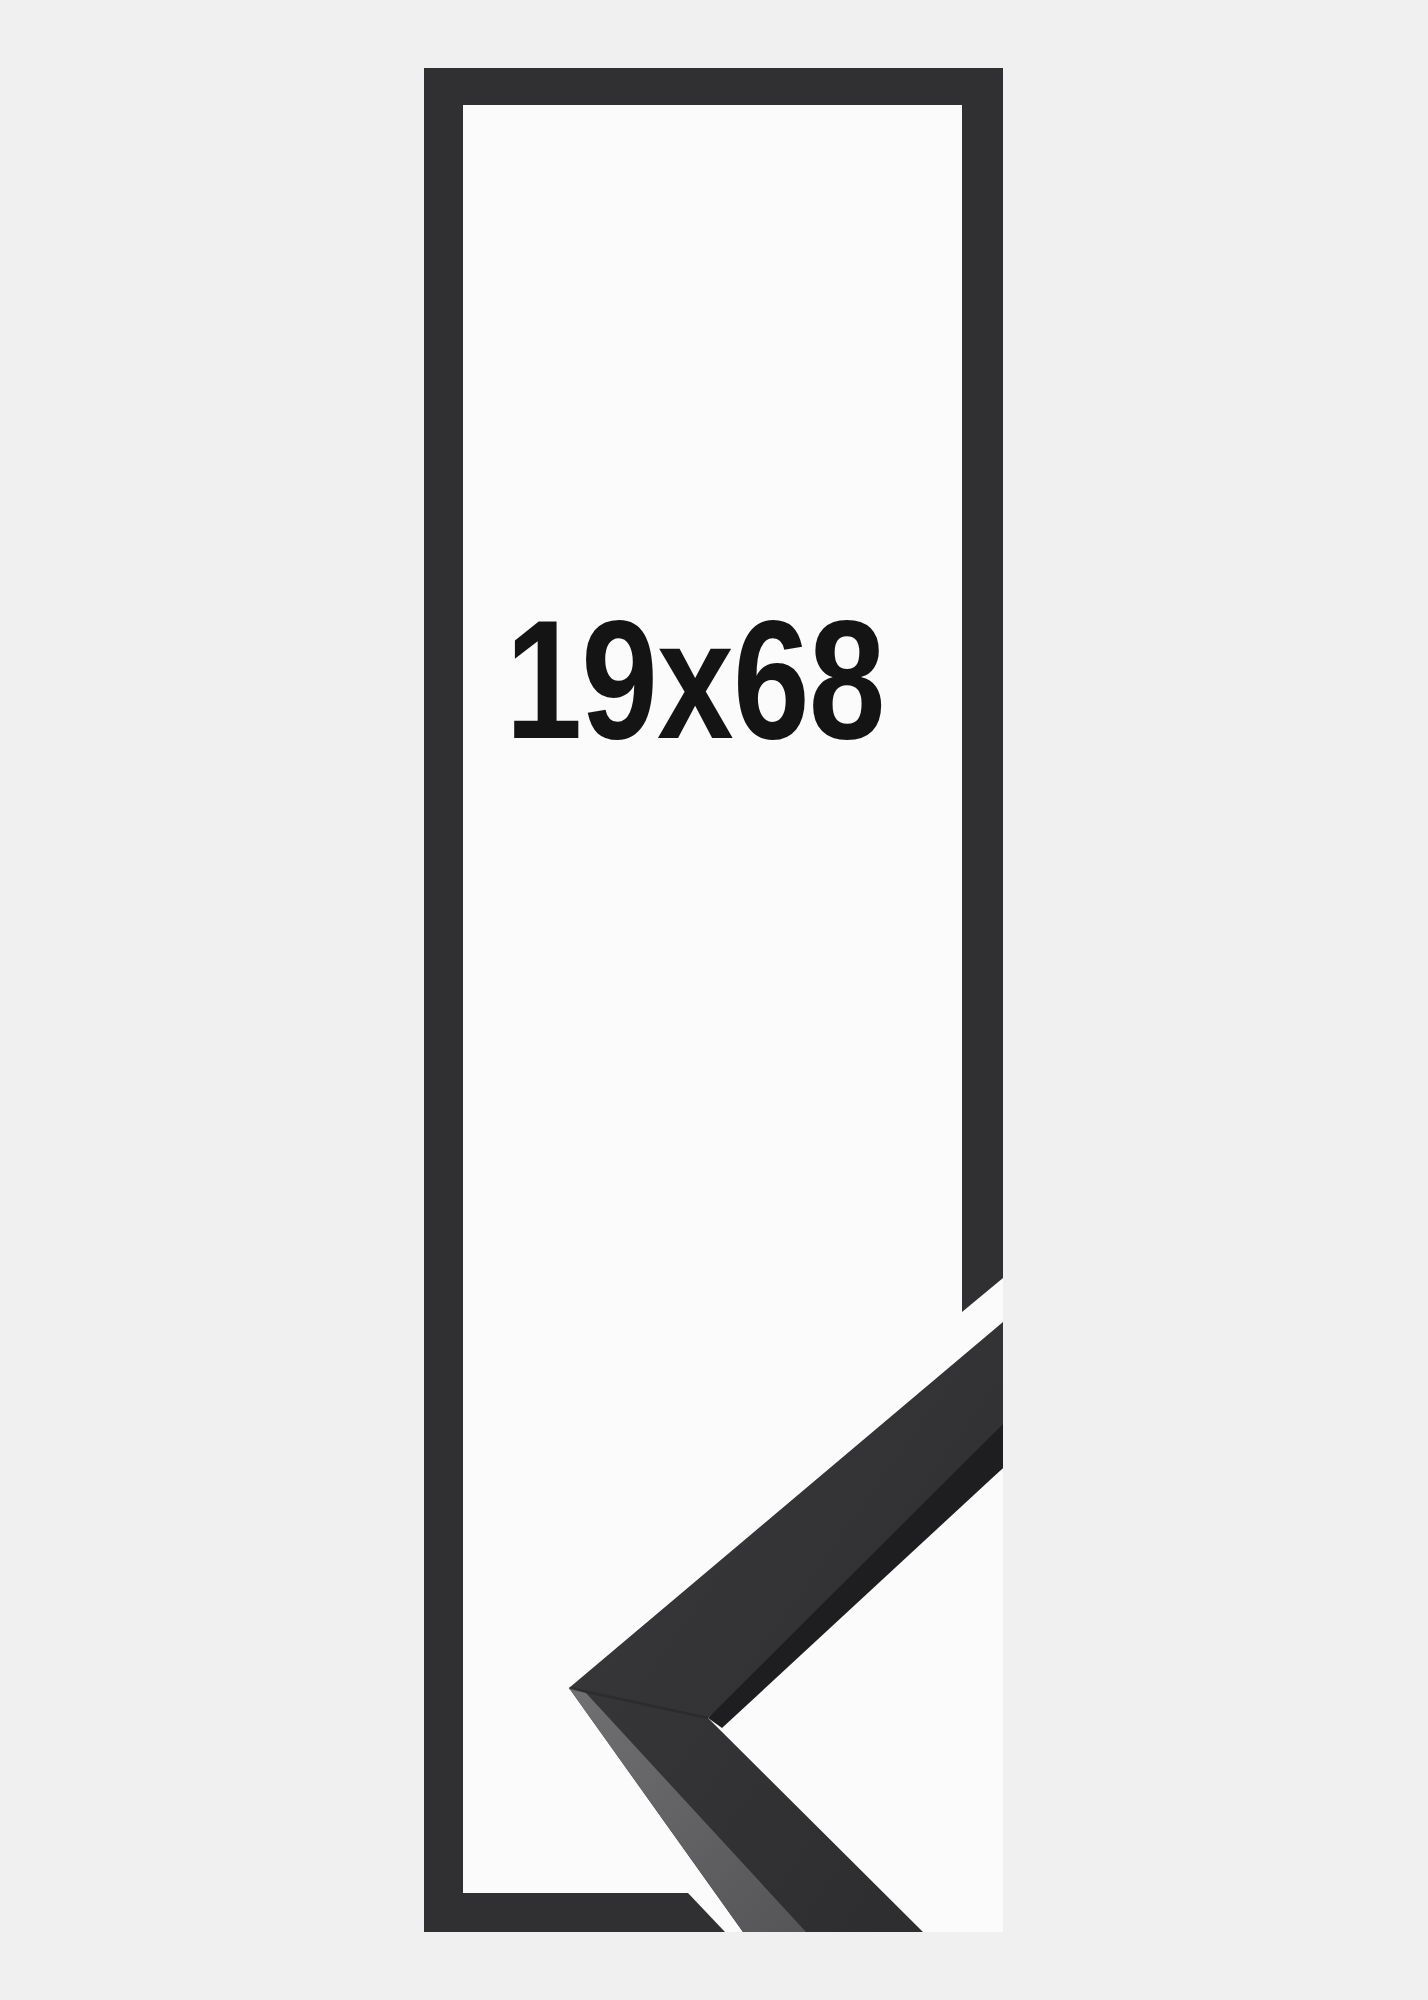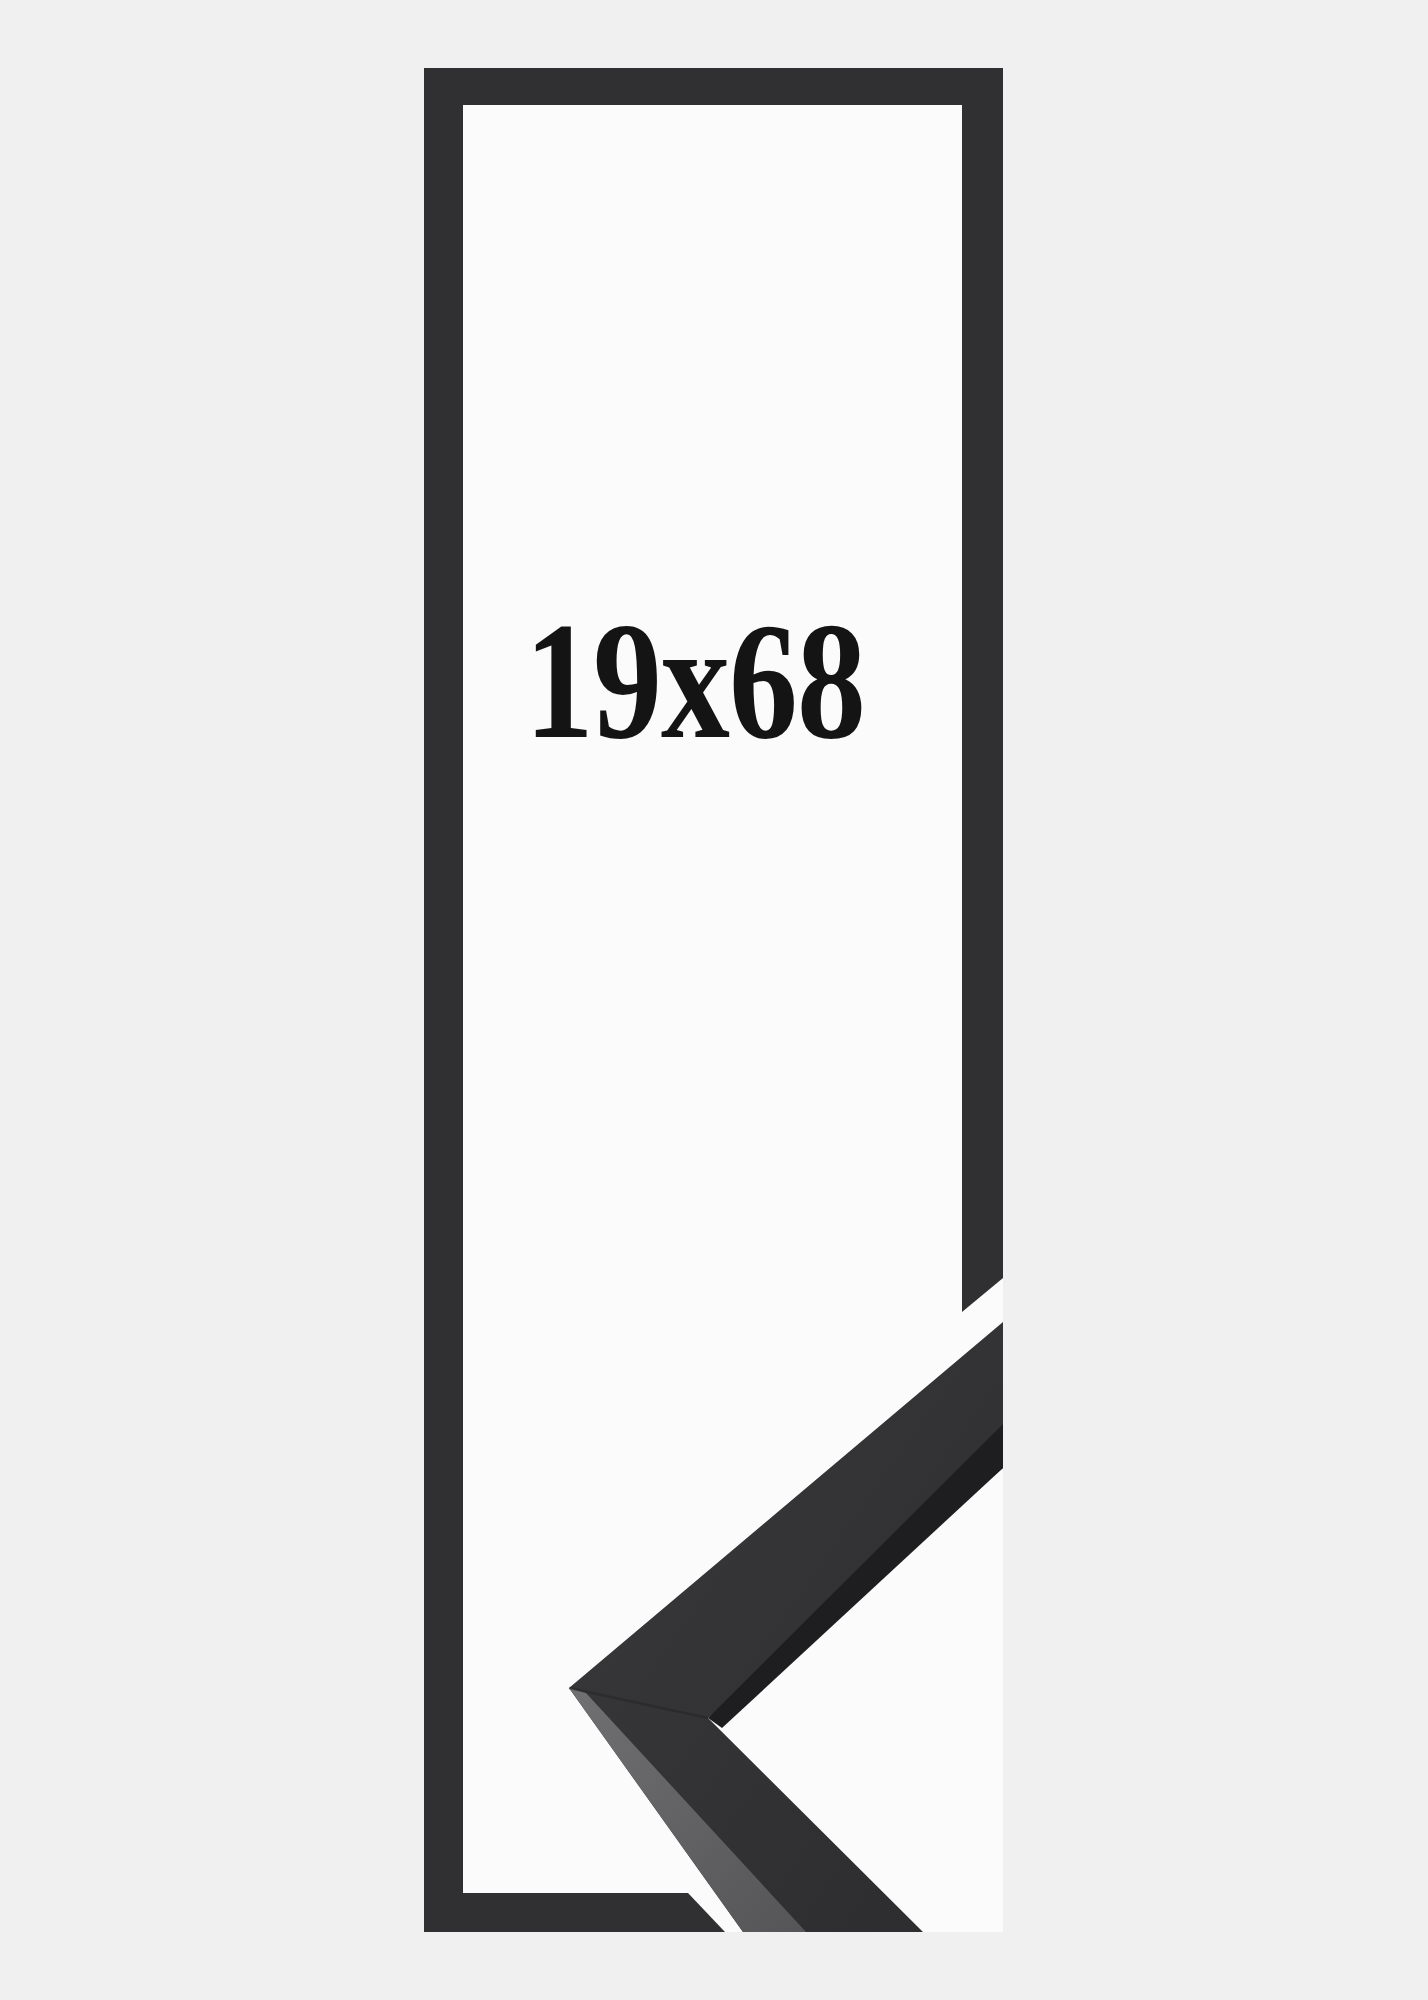--- a/index.html
+++ b/index.html
@@ -1,21 +1,21 @@
 <!DOCTYPE html>
 <html style="--bg: #f0f0f1; --opening: #fbfbfb; --frame: #303032; --moulding_front_light: #3a3a3c; --moulding_front_dark: #2c2c2e; --moulding_side_light: #707072; --moulding_side_dark: #555557; --moulding_shadow: #1e1e20; --text: #141414;"><head>
 <meta charset="utf-8">
 <style>
   html,body{margin:0;padding:0;}
   .canvas{
     position:relative;
     width:1428px;height:2000px;
     background:var(--bg,#f0f0f1);
     overflow:hidden;
-    font-family:Liberation Serif, serif;
+    font-family:Liberation Sans, sans-serif;
   }
   svg{position:absolute;left:0;top:0;display:block;}
   .opening{fill:var(--opening,#fbfbfb);}
   .frame-part{fill:var(--frame,#303032);}
   .moulding-front{fill:url(#gradFront);}
   .moulding-side{fill:url(#gradSide);}
   .moulding-shadow{fill:var(--moulding_shadow,#1e1e20);}
   .miter-seam{stroke:var(--moulding_shadow,#1e1e20);stroke-opacity:.35;stroke-width:2.5;}
   .size-label{
     position:absolute;

